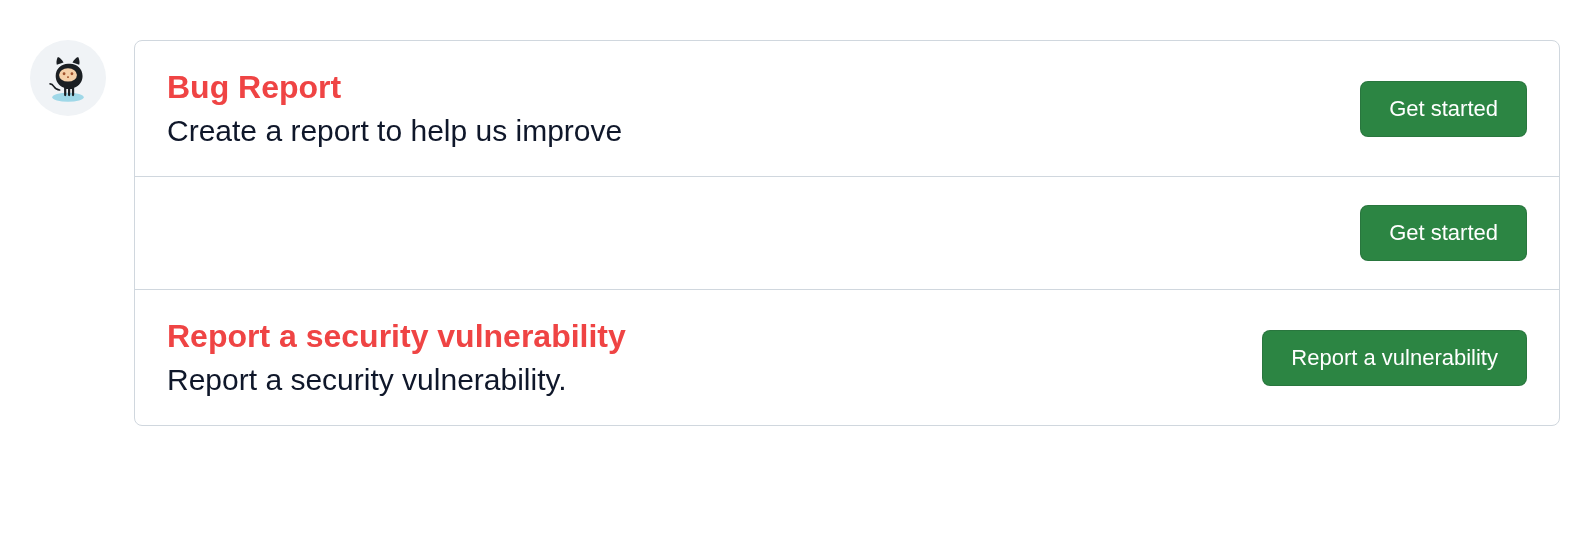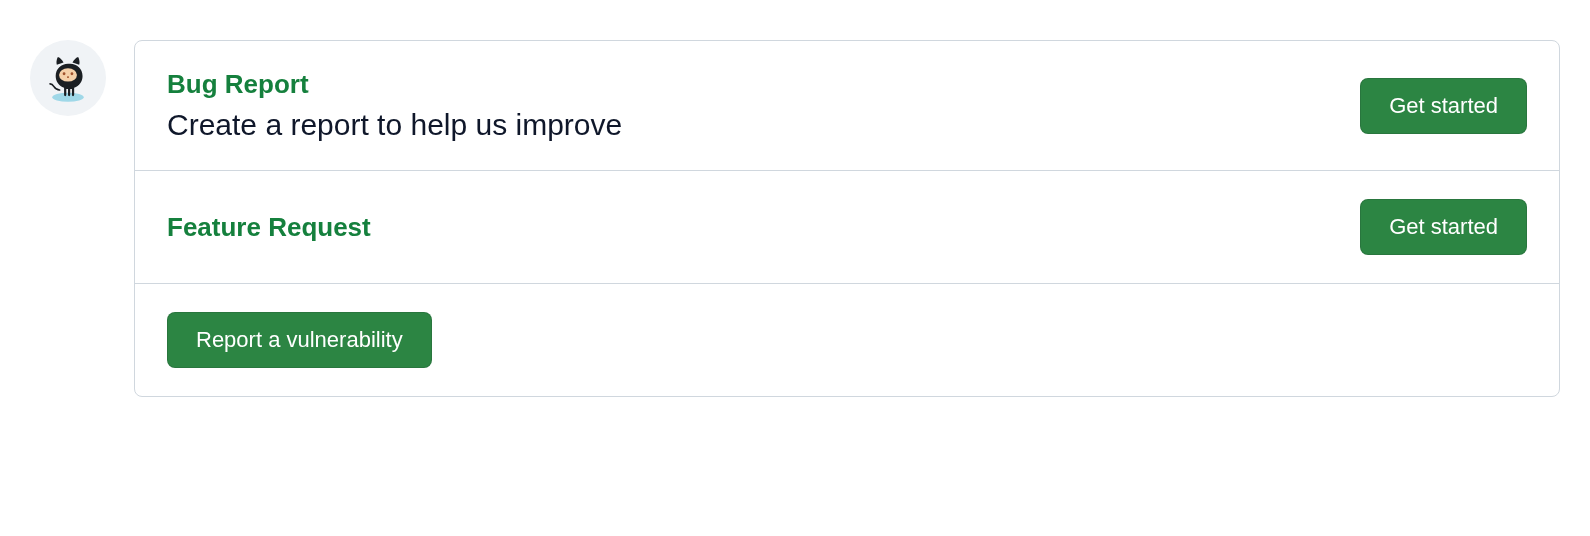--- a/index.html
+++ b/index.html
@@ -47,23 +47,23 @@
     }
     .template-row:last-child {
       border-bottom: none;
     }
     .template-info {
       display: flex;
       flex-direction: column;
       gap: 8px;
     }
     .template-title {
-      font-size: 26px;
+      font-size: 32px;
       font-weight: 600;
-      color: #15803d;
+      color: #ef4444;
     }
     .template-desc {
       font-size: 30px;
       color: #0f172a;
     }
     .action-button {
       background: #2c8543;
       color: #ffffff;
       border: 1px solid rgba(27,31,36,0.15);
       border-radius: 8px;
@@ -99,23 +99,26 @@
     <div class="template-row">
       <div class="template-info">
         <div class="template-title">Bug Report</div>
         <div class="template-desc">Create a report to help us improve</div>
       </div>
       <button class="action-button">Get started</button>
     </div>
 
     <div class="template-row">
       <div class="template-info">
-        <div class="template-title">Feature Request</div>
       </div>
       <button class="action-button">Get started</button>
     </div>
 
     <div class="template-row">
+      <div class="template-info">
+        <div class="template-title">Report a security vulnerability</div>
+        <div class="template-desc">Report a security vulnerability.</div>
+      </div>
       <button class="action-button">Report a vulnerability</button>
     </div>
 
   </div>
 </div>
 
 </body></html>

